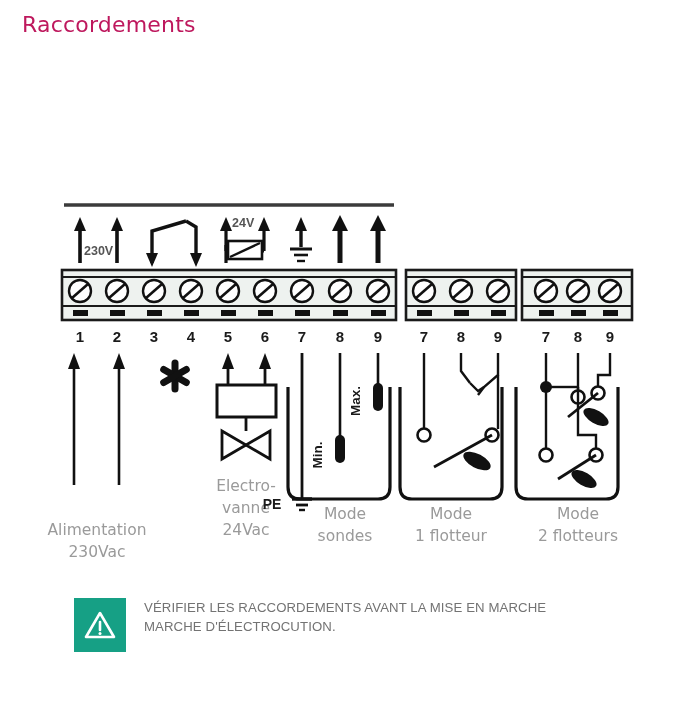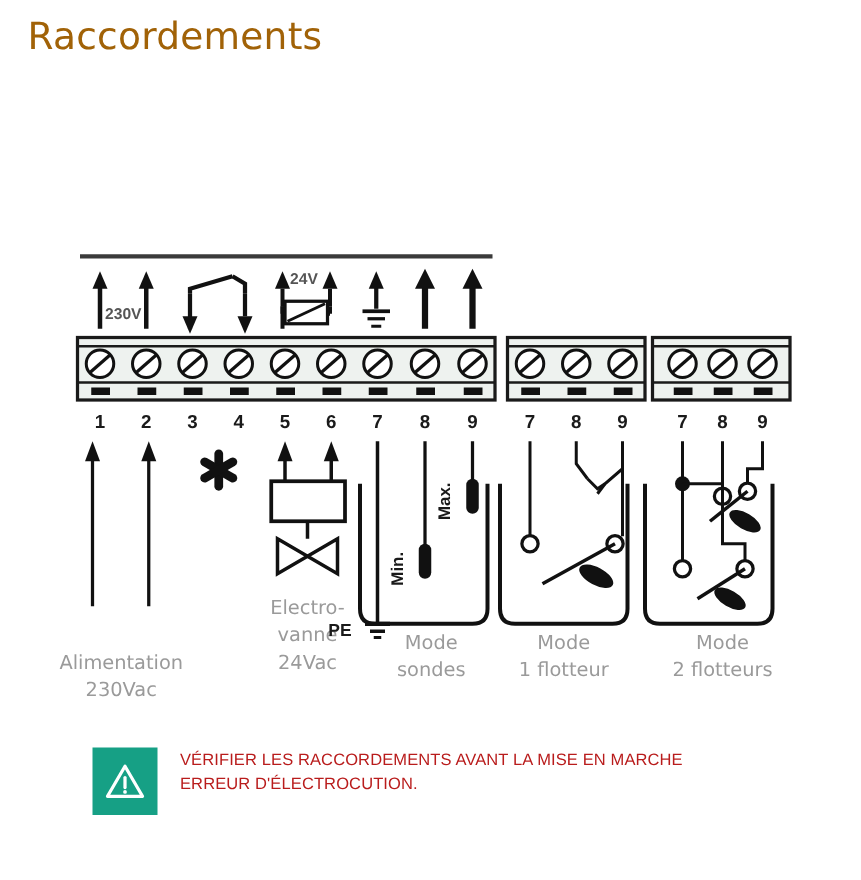--- a/index.html
+++ b/index.html
@@ -8,41 +8,41 @@
     background:#ffffff;
     font-family:"Liberation Sans", sans-serif;
     overflow:hidden;
     position:relative;
   }
   .page{position:absolute;left:0;top:0;width:689px;height:704px;}
 
   
   .title{
     position:absolute;left:22px;top:12px;
-    font-size:30px;font-weight:400;letter-spacing:.2px;
-    color:#a16207;
+    font-size:22px;font-weight:400;letter-spacing:.2px;
+    color:#be185d;
     font-family:"DejaVu Sans", sans-serif;
   }
 
   
   #diagram{position:absolute;left:0;top:95px;width:689px;height:470px;}
 
   
   .warnbox{
     position:absolute;left:74px;top:598px;width:560px;height:64px;
   }
   .warnicon{
     position:absolute;left:0;top:0;width:52px;height:54px;
     background:#16a085;
     display:flex;align-items:center;justify-content:center;
   }
   .warntext{
     position:absolute;left:70px;top:1px;width:490px;
     font-size:13.2px;line-height:18.5px;
-    color:#b91c1c;
+    color:#737373;
     font-family:"Liberation Sans", sans-serif;
     letter-spacing:.1px;
   }
   .warntext div{white-space:nowrap;}
   svg{display:block;}
   text{font-family:"Liberation Sans", sans-serif;}
   .lbl-num{font-size:15px;font-weight:700;fill:#1a1a1a;}
   .lbl-gray{font-size:15.5px;fill:#9a9a9a;font-family:"DejaVu Sans",sans-serif;}
   .lbl-dark{font-size:14px;font-weight:700;fill:#1a1a1a;}
   .lbl-small{font-size:12.5px;font-weight:700;fill:#555;}
@@ -319,17 +319,17 @@
   <div class="warnbox">
     <div class="warnicon">
       <svg width="34" height="32" viewBox="0 0 34 32">
         <path d="M17 4 L31 28 L3 28 Z" fill="none" stroke="#ffffff" stroke-width="2.6" stroke-linejoin="round"></path>
         <line x1="17" y1="13" x2="17" y2="21" stroke="#ffffff" stroke-width="2.6" stroke-linecap="round"></line>
         <circle cx="17" cy="24.5" r="1.5" fill="#ffffff"></circle>
       </svg>
     </div>
     <div class="warntext">
       <div>VÉRIFIER LES RACCORDEMENTS AVANT LA MISE EN MARCHE</div>
-      <div>ERREUR D'ÉLECTROCUTION.</div>
+      <div>MARCHE D'ÉLECTROCUTION.</div>
     </div>
   </div>
 
 </div>
 
 </body></html>

